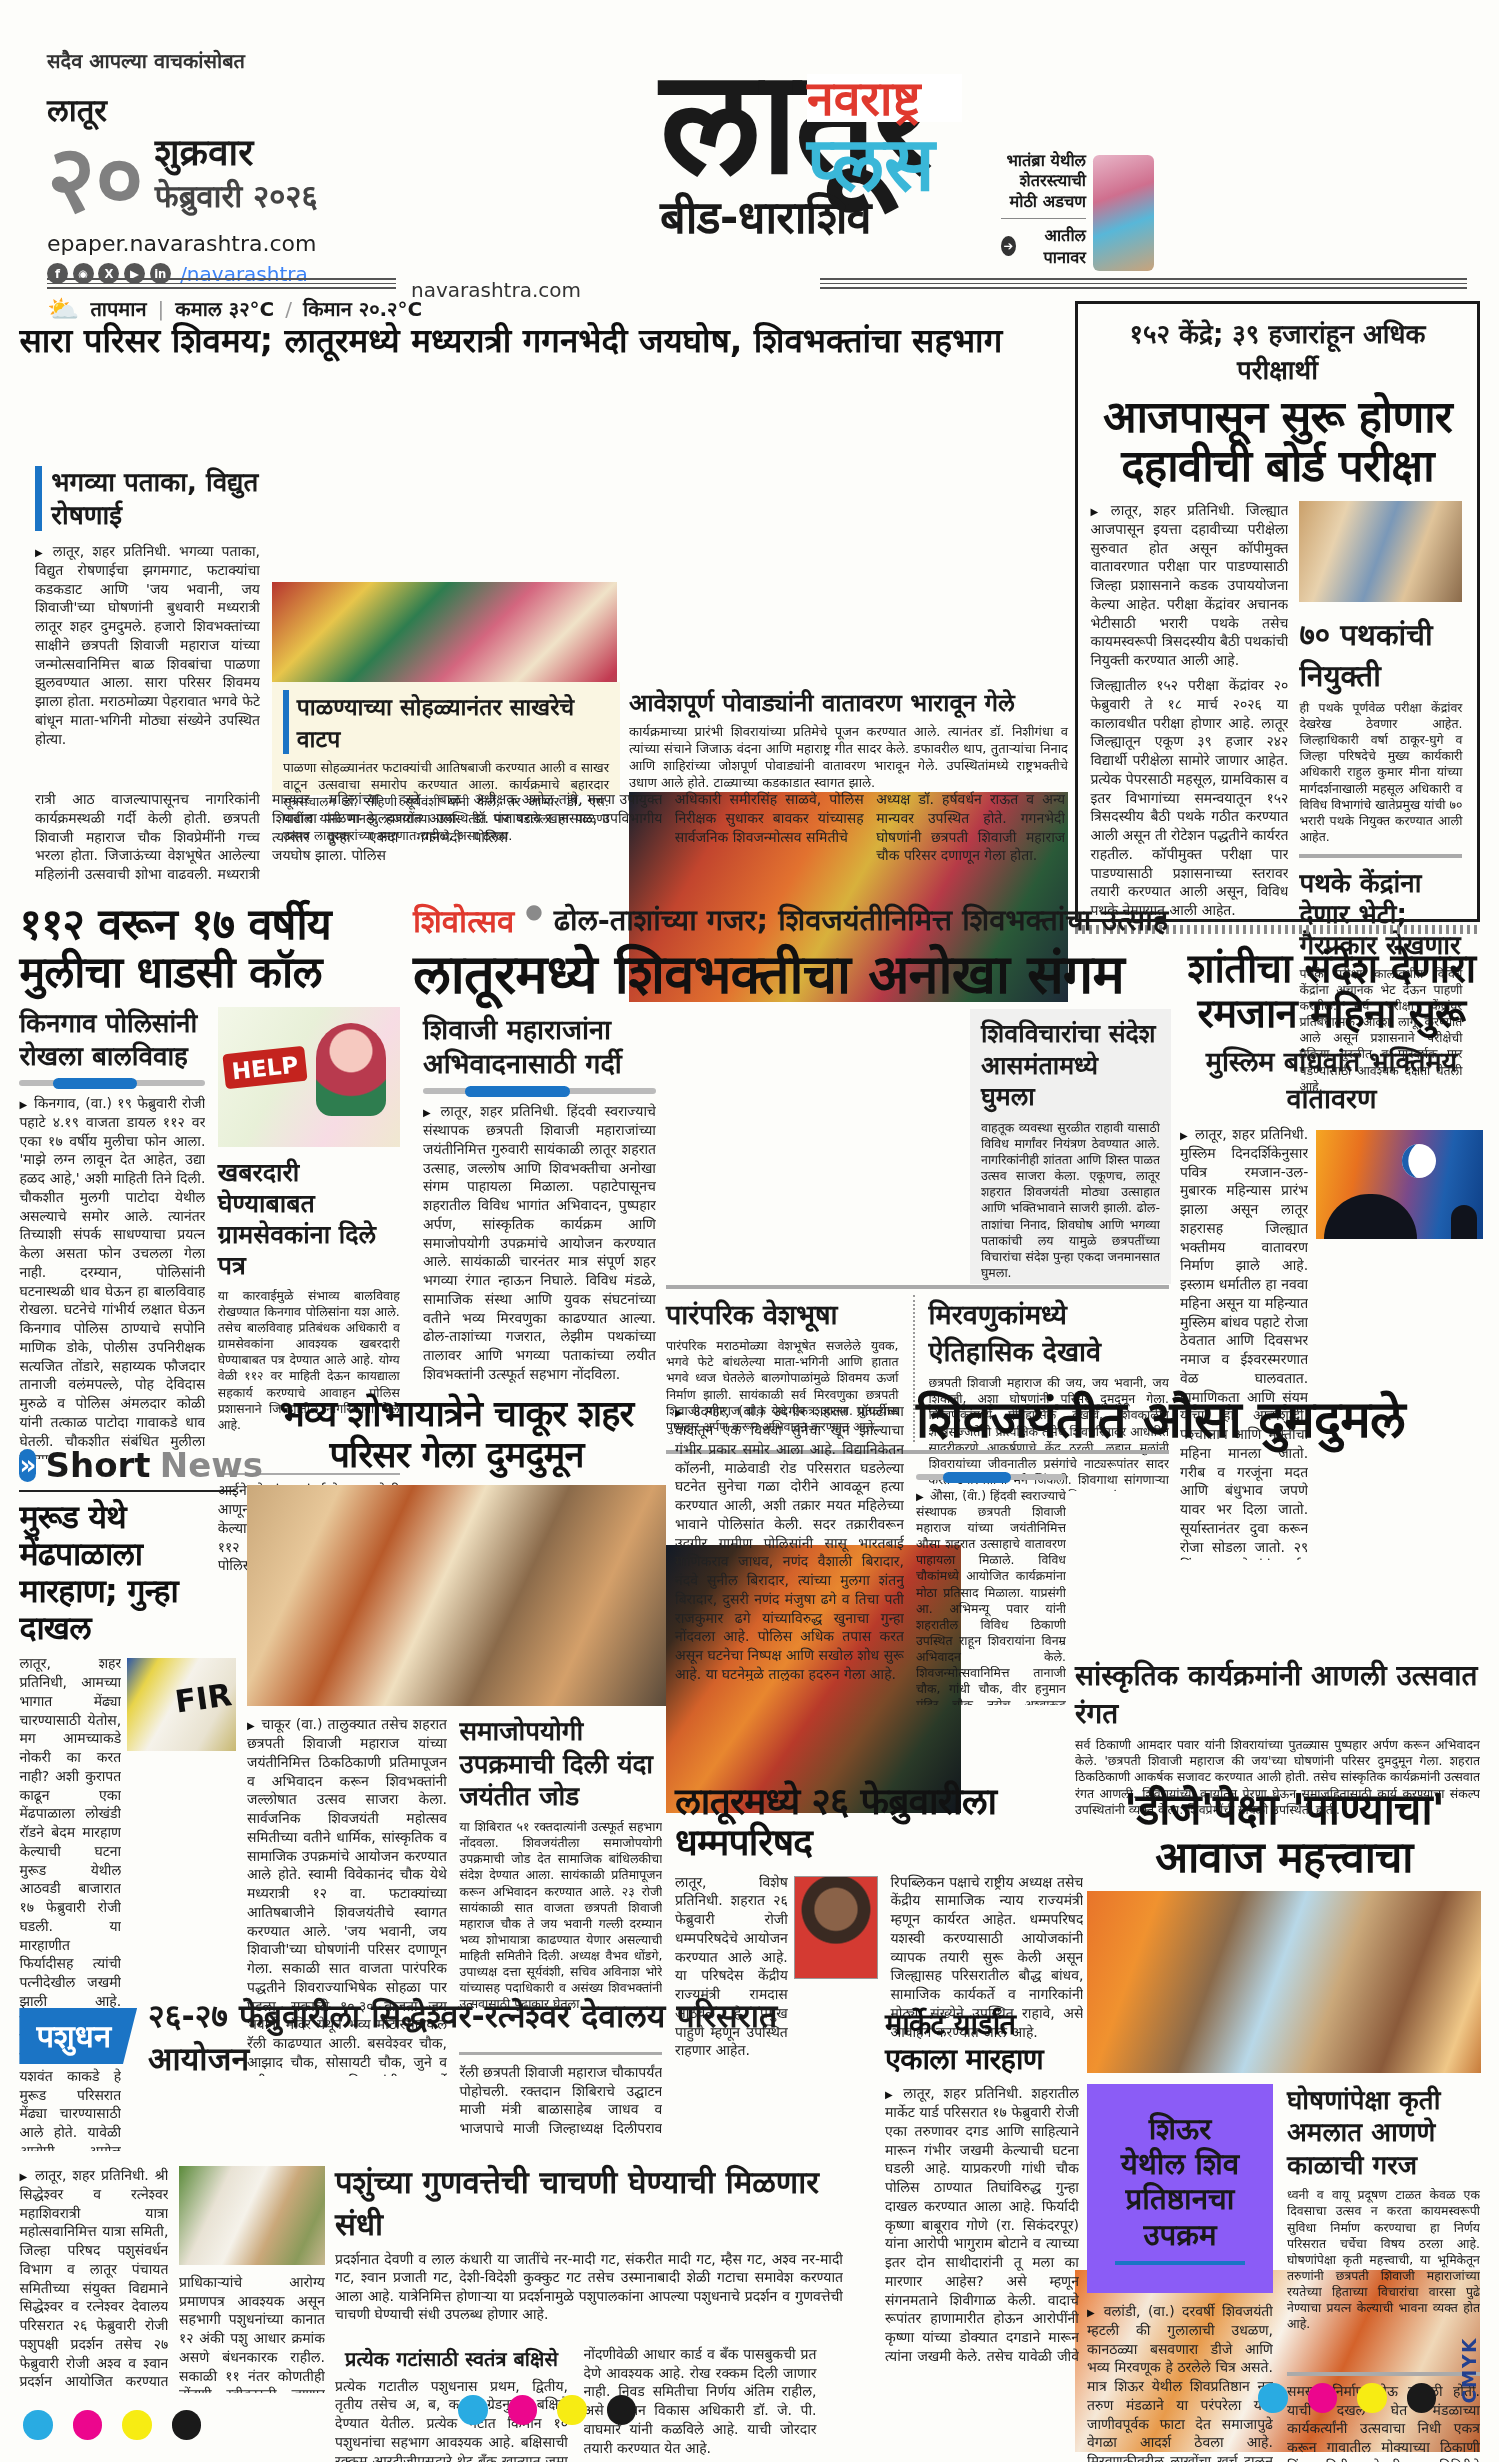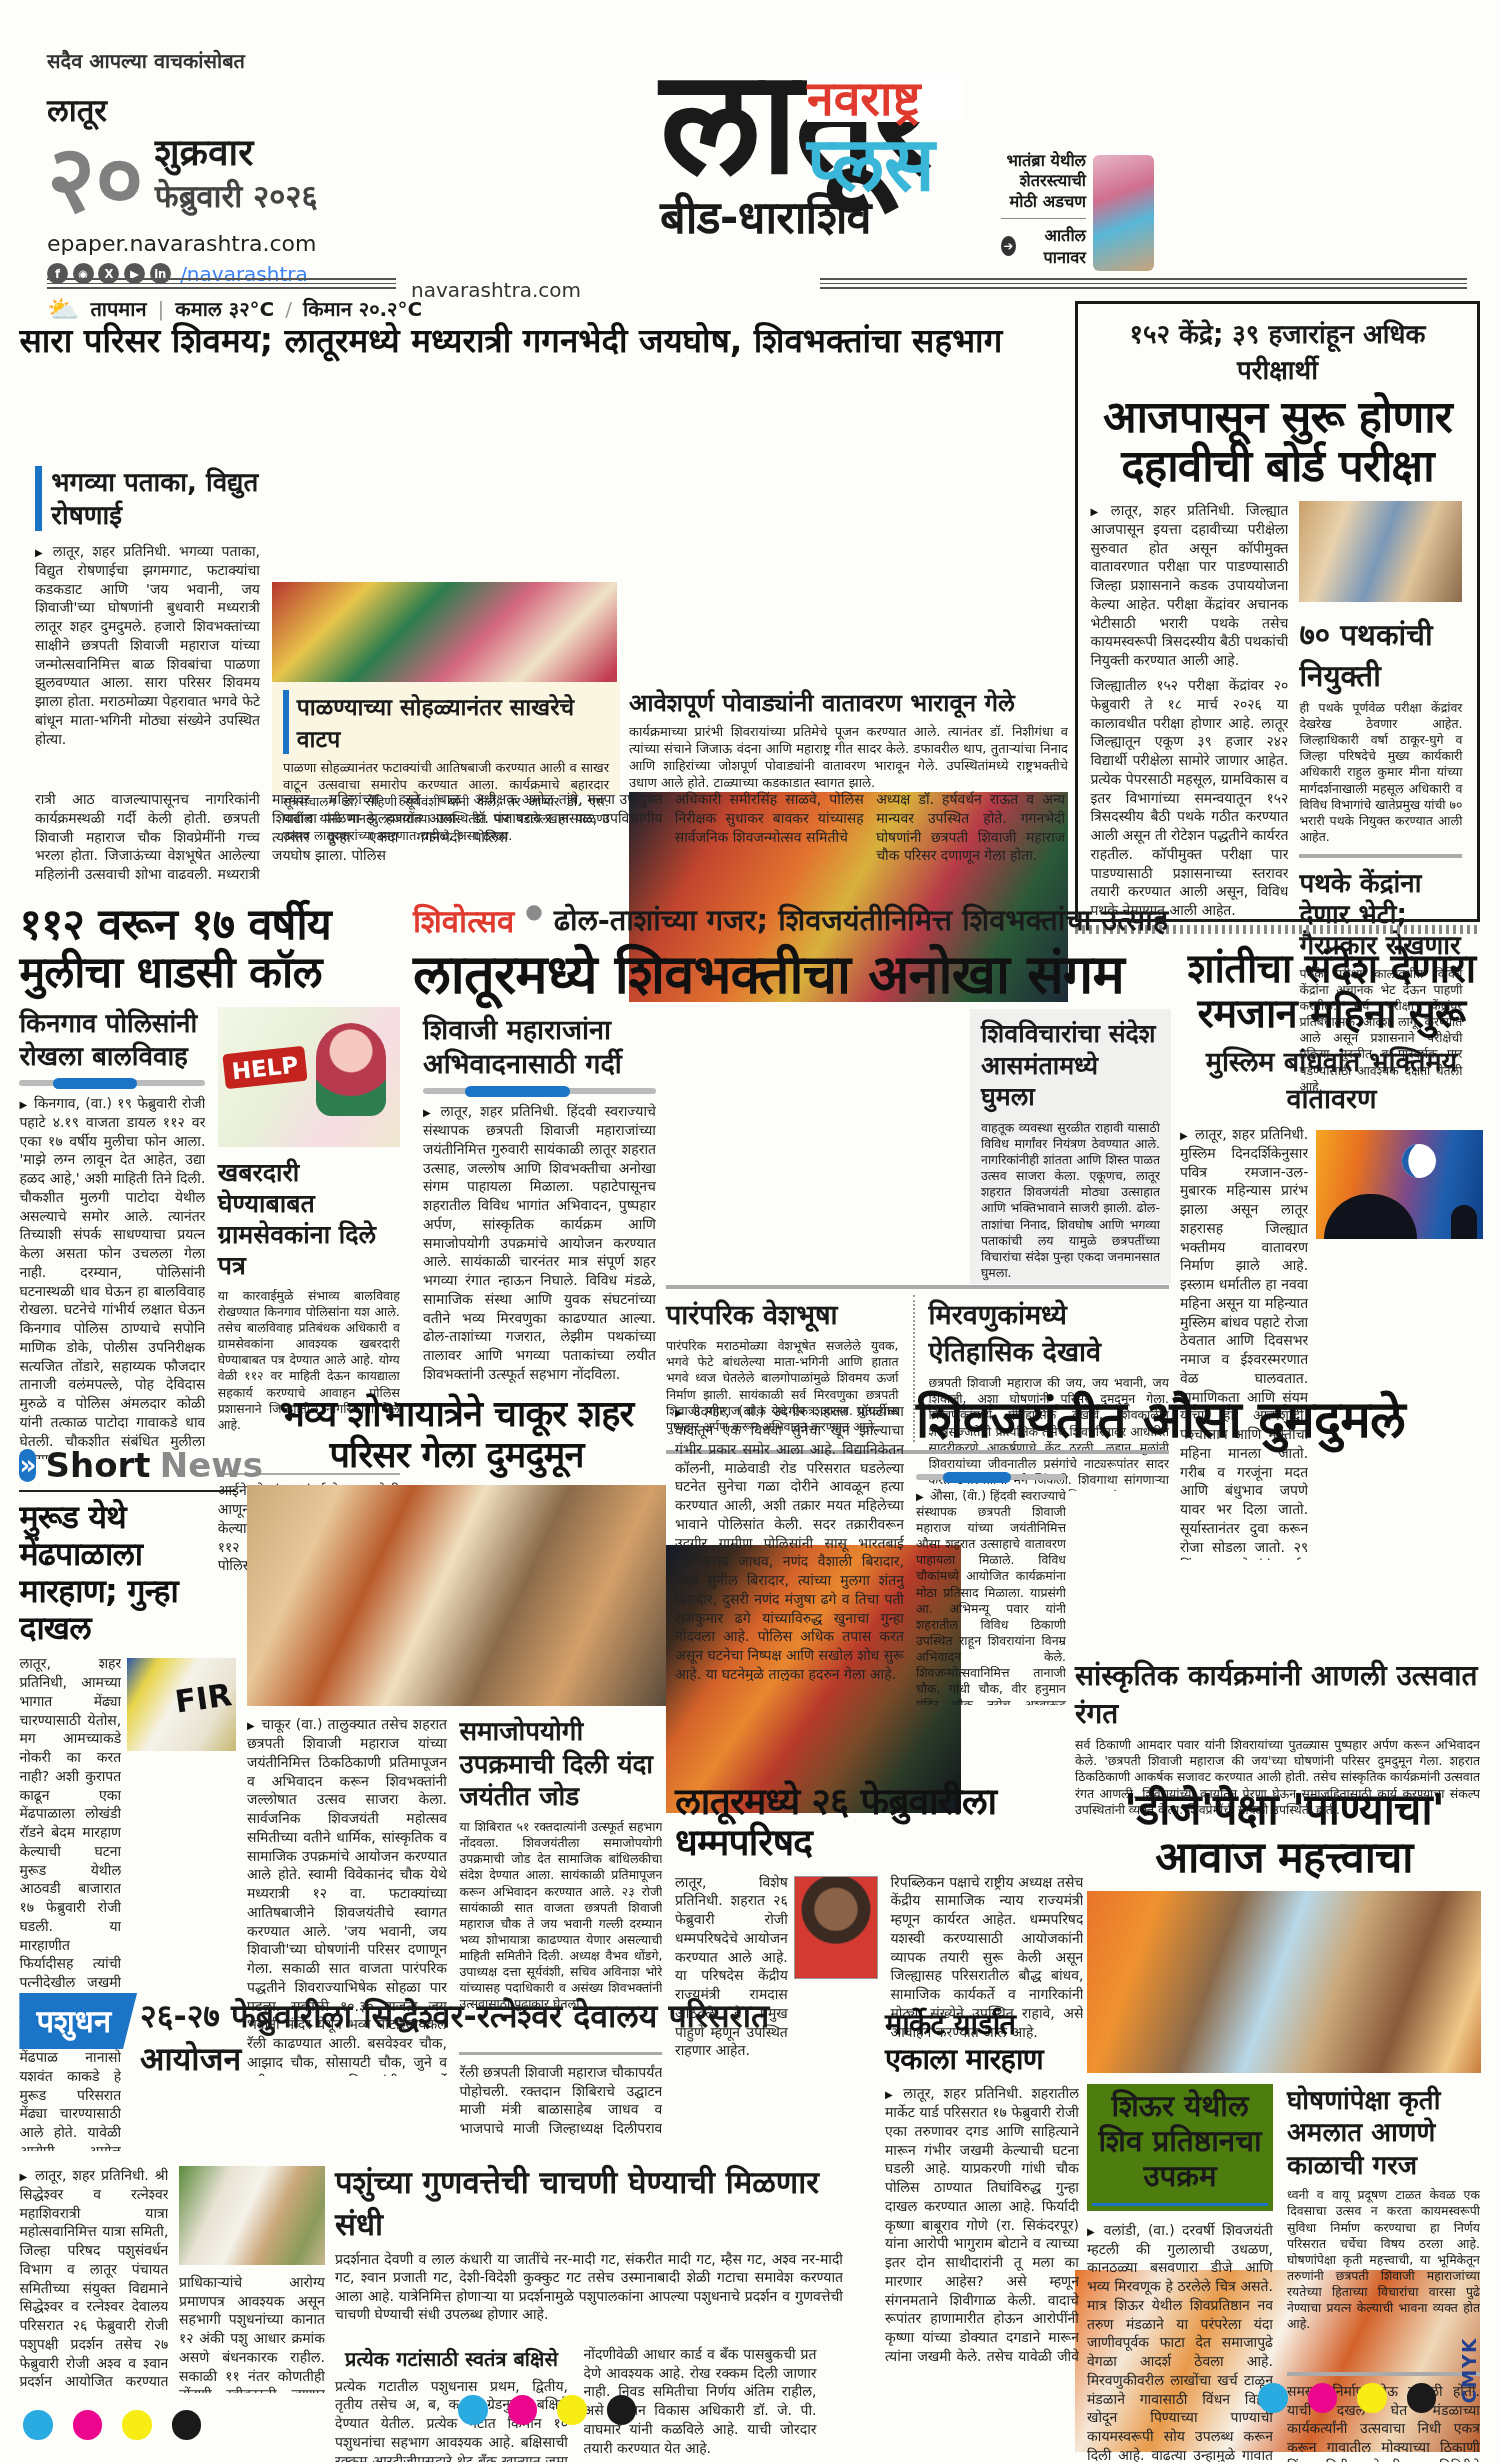--- a/index.html
+++ b/index.html
@@ -272,37 +272,37 @@
   <div class="abs" style="left:885px;top:2007px;width:194px;">
     <div class="hl" style="font-size:29px;line-height:1.2;text-align:left;">मार्केट यार्डात एकाला मारहाण</div>
     <div class="body tcol" style="margin-top:7.8px;height:279px;"><span class="marker">▶</span><span>लातूर, शहर प्रतिनिधी. शहरातील मार्केट यार्ड परिसरात १७ फेब्रुवारी रोजी एका तरुणावर दगड आणि साहित्याने मारून गंभीर जखमी केल्याची घटना घडली आहे. याप्रकरणी गांधी चौक पोलिस ठाण्यात तिघांविरुद्ध गुन्हा दाखल करण्यात आला आहे. फिर्यादी कृष्णा बाबूराव गोणे (रा. सिकंदरपूर) यांना आरोपी भागुराम बोटाने व त्याच्या इतर दोन साथीदारांनी तू मला का मारणार आहेस? असे म्हणून संगनमताने शिवीगाळ केली. वादाचे रूपांतर हाणामारीत होऊन आरोपींनी कृष्णा यांच्या डोक्यात दगडाने मारून त्यांना जखमी केले. तसेच यावेळी जीवे मारण्याची धमकीही देण्यात आली.</span></div>
   </div>
 
   <div class="abs" style="left:1087px;top:1785px;width:394px;">
     <div class="hl" style="font-size:43px;line-height:1.12;text-align:center;">'डीजे'पेक्षा 'पाण्याचा' आवाज महत्त्वाचा</div>
     <div class="photo" style="width:394px;height:182px;margin-top:9.3px;background:linear-gradient(110deg,#e8742a 0%,#f0922f 16%,#8a6a4a 34%,#b8d8e8 48%,#caa87a 62%,#8a5a3a 78%,#f0c888 92%,#c77b3a 100%);"></div>
     <div style="display:flex;gap:14px;margin-top:11px;">
       <div style="width:186px;">
-        <div style="background:#4d7c0f;padding:5px;text-align:center;">
+        <div style="background:#8b5cf6;padding:28px;text-align:center;">
           <div style="font-size:29.5px;font-weight:700;line-height:1.2;">शिऊर येथील शिव प्रतिष्ठानचा उपक्रम</div>
           <div style="height:3.9px;background:#1b74c5;margin-top:7.8px;"></div>
         </div>
         <div class="body tcol" style="margin-top:9.3px;height:256px;"><span class="marker">▶</span><span>वलांडी, (वा.) दरवर्षी शिवजयंती म्हटली की गुलालाची उधळण, कानठळ्या बसवणारा डीजे आणि भव्य मिरवणूक हे ठरलेले चित्र असते. मात्र शिऊर येथील शिवप्रतिष्ठान नव तरुण मंडळाने या परंपरेला यंदा जाणीवपूर्वक फाटा देत समाजापुढे वेगळा आदर्श ठेवला आहे. मिरवणुकीवरील लाखोंचा खर्च टाळून मंडळाने गावासाठी विंधन विहीर खोदून पिण्याच्या पाण्याची कायमस्वरूपी सोय उपलब्ध करून दिली आहे.</span> <span>वाढत्या उन्हामुळे गावात पाणीटंचाईची</span></div>
       </div>
       <div style="width:193px;">
         <div style="font-size:26px;font-weight:700;line-height:1.25;">घोषणांपेक्षा कृती अमलात आणणे काळाची गरज</div>
         <div class="small tcol" style="margin-top:6.2px;height:179px;">ध्वनी व वायू प्रदूषण टाळत केवळ एक दिवसाचा उत्सव न करता कायमस्वरूपी सुविधा निर्माण करण्याचा हा निर्णय परिसरात चर्चेचा विषय ठरला आहे. घोषणांपेक्षा कृती महत्त्वाची, या भूमिकेतून तरुणांनी छत्रपती शिवाजी महाराजांच्या रयतेच्या हिताच्या विचारांचा वारसा पुढे नेण्याचा प्रयत्न केल्याची भावना व्यक्त होत आहे.</div>
         <div class="grayrule" style="margin:6.2px 0;height:3.1px;"></div>
         <div class="body tcol" style="height:144px;">समस्या निर्माण होऊ लागली होती. याची दखल घेत मंडळाच्या कार्यकर्त्यांनी उत्सवाचा निधी एकत्र करून गावातील मोक्याच्या ठिकाणी विंधन विहीर खोदली. या विहिरीचे भूमिपूजन सैन्य दलातील सेवानिवृत्त कर्नल सचिन रंडाळे यांच्या हस्ते करण्यात आले.</div>
       </div>
     </div>
   </div>
 
   <div class="abs" style="left:19.4px;top:1993px;width:846px;">
-    <div style="display:flex;align-items:flex-start;gap:3px;">
+    <div style="display:flex;align-items:center;gap:11px;">
       <div style="background:#1b74c5;color:#fff;font-size:31px;font-weight:900;padding:6.2px 26px 7.8px 17px;clip-path:polygon(0 0,100% 0,88% 100%,0 100%);">पशुधन</div>
       <div style="font-size:32px;font-weight:700;">२६-२७ फेब्रुवारीला सिद्धेश्वर-रत्नेश्वर देवालय परिसरात आयोजन</div>
     </div>
   </div>
   <div class="abs tcol" style="left:19.4px;top:2166px;width:149px;height:225px;">
     <div class="body"><span class="marker">▶</span><span>लातूर, शहर प्रतिनिधी. श्री सिद्धेश्वर व रत्नेश्वर महाशिवरात्री यात्रा महोत्सवानिमित्त यात्रा समिती, जिल्हा परिषद पशुसंवर्धन विभाग व लातूर पंचायत समितीच्या संयुक्त विद्यमाने सिद्धेश्वर व रत्नेश्वर देवालय परिसरात २६ फेब्रुवारी रोजी पशुपक्षी प्रदर्शन तसेच २७ फेब्रुवारी रोजी अश्व व श्वान प्रदर्शन आयोजित करण्यात आले आहे. नोंदणी त्या-त्या दिवशी सकाळी ८ ते ११ वाजेपर्यंत करण्यात येणार असून त्यानंतर निवड प्रक्रिया होणार आहे.</span> </div>
   </div>
   <div class="abs" style="left:179px;top:2166px;width:146px;">
     <div class="photo" style="width:146px;height:99px;background:linear-gradient(115deg,#5a8a3a 0%,#e8e2d4 28%,#f5f2ea 46%,#caa87a 64%,#8a9a5a 84%,#c8b890 100%);"></div>
     <div class="body tcol" style="margin-top:7.8px;height:120px;">प्राधिकाऱ्यांचे आरोग्य प्रमाणपत्र आवश्यक असून सहभागी पशुधनांच्या कानात १२ अंकी पशु आधार क्रमांक असणे बंधनकारक राहील. सकाळी ११ नंतर कोणतीही नोंदणी स्वीकारली जाणार नाही. सकाळी ११ ते दुपारी ३ वाजेपर्यंत निवड प्रक्रिया पार पडेल.</div>

